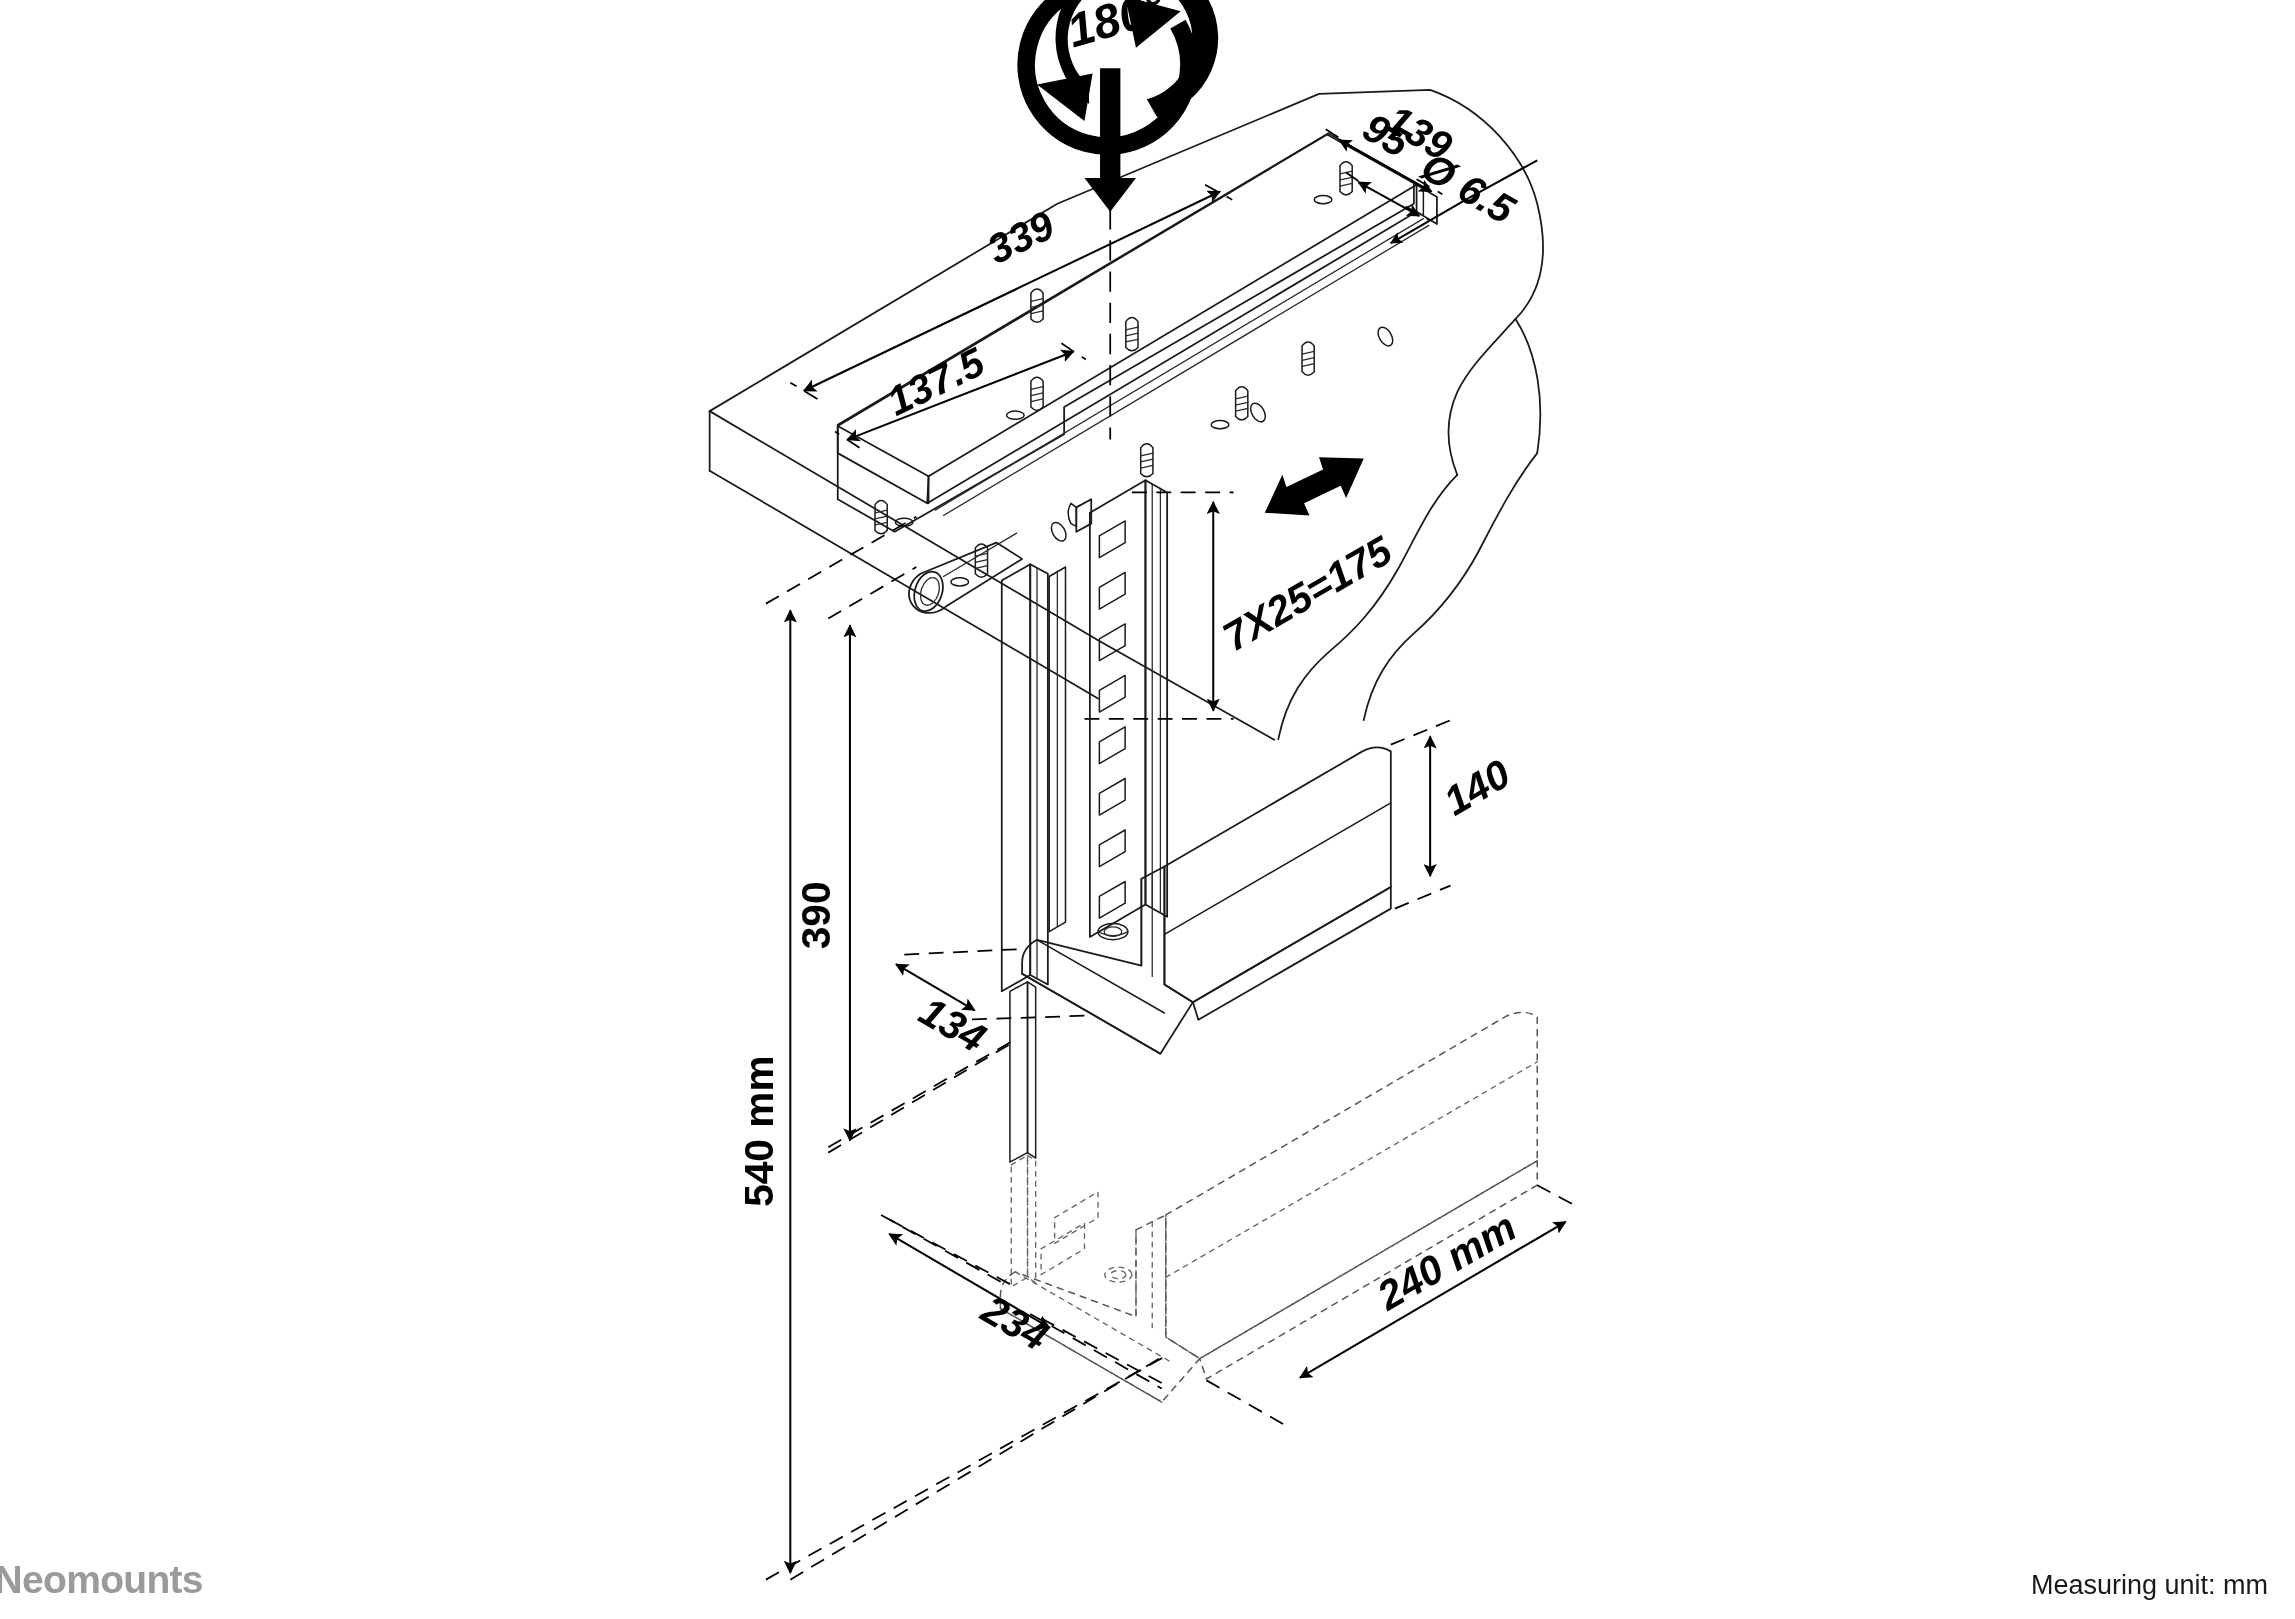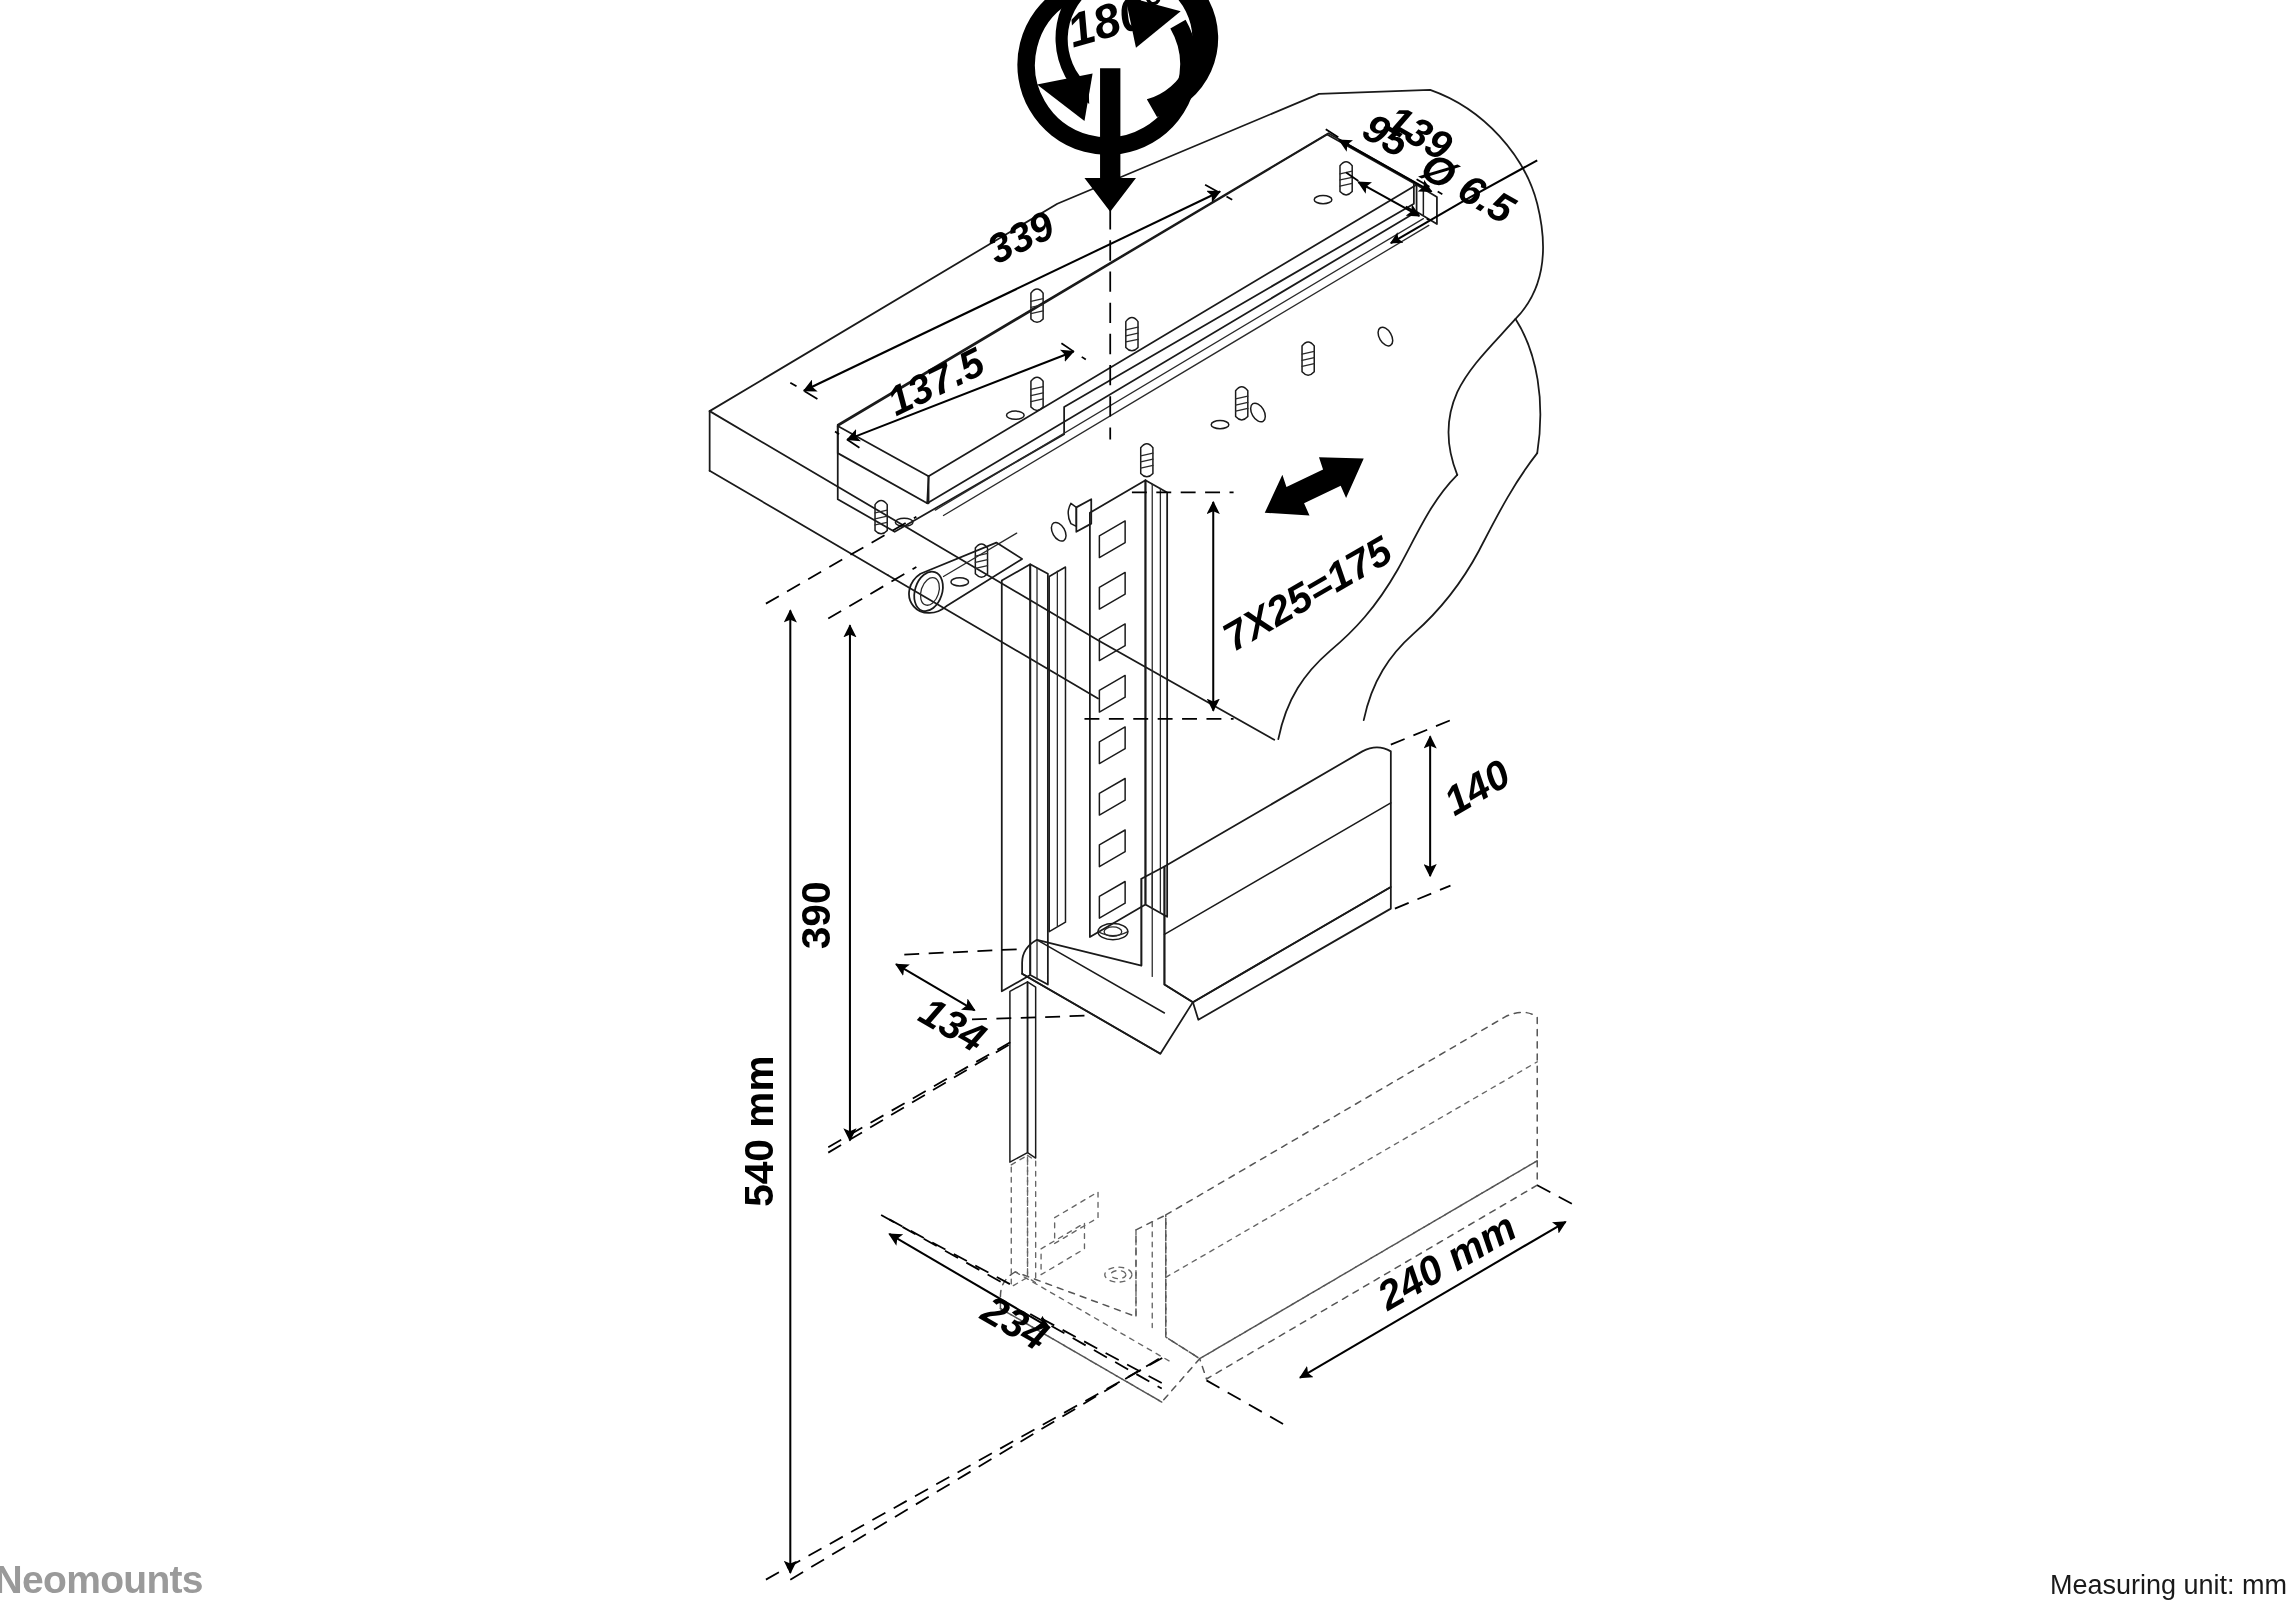--- a/index.html
+++ b/index.html
@@ -62,21 +62,21 @@
     bottom: 17.6px;
     font-family: "Liberation Sans", sans-serif;
     font-size: 39px;
     font-weight: 700;
     color: #9a9a9a;
     letter-spacing: -0.7px;
     white-space: nowrap;
   }
   .unit-note {
     position: absolute;
-    right: 8px;
+    right: 27px;
     bottom: 19px;
     font-family: "Liberation Sans", sans-serif;
     font-size: 27px;
     color: #1a1a1a;
     white-space: nowrap;
   }
 </style>
 </head>
 <body>
 

